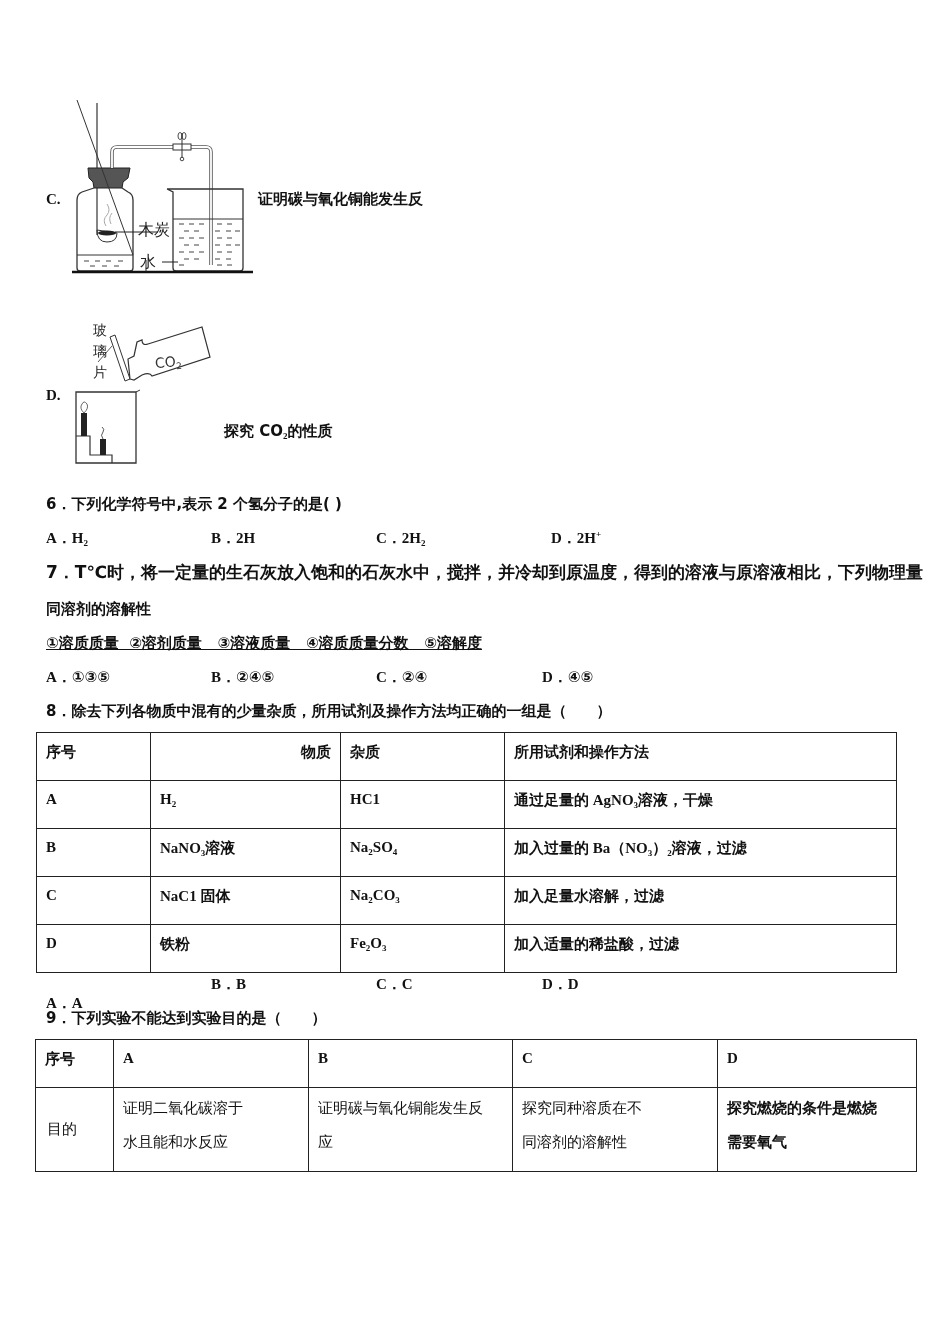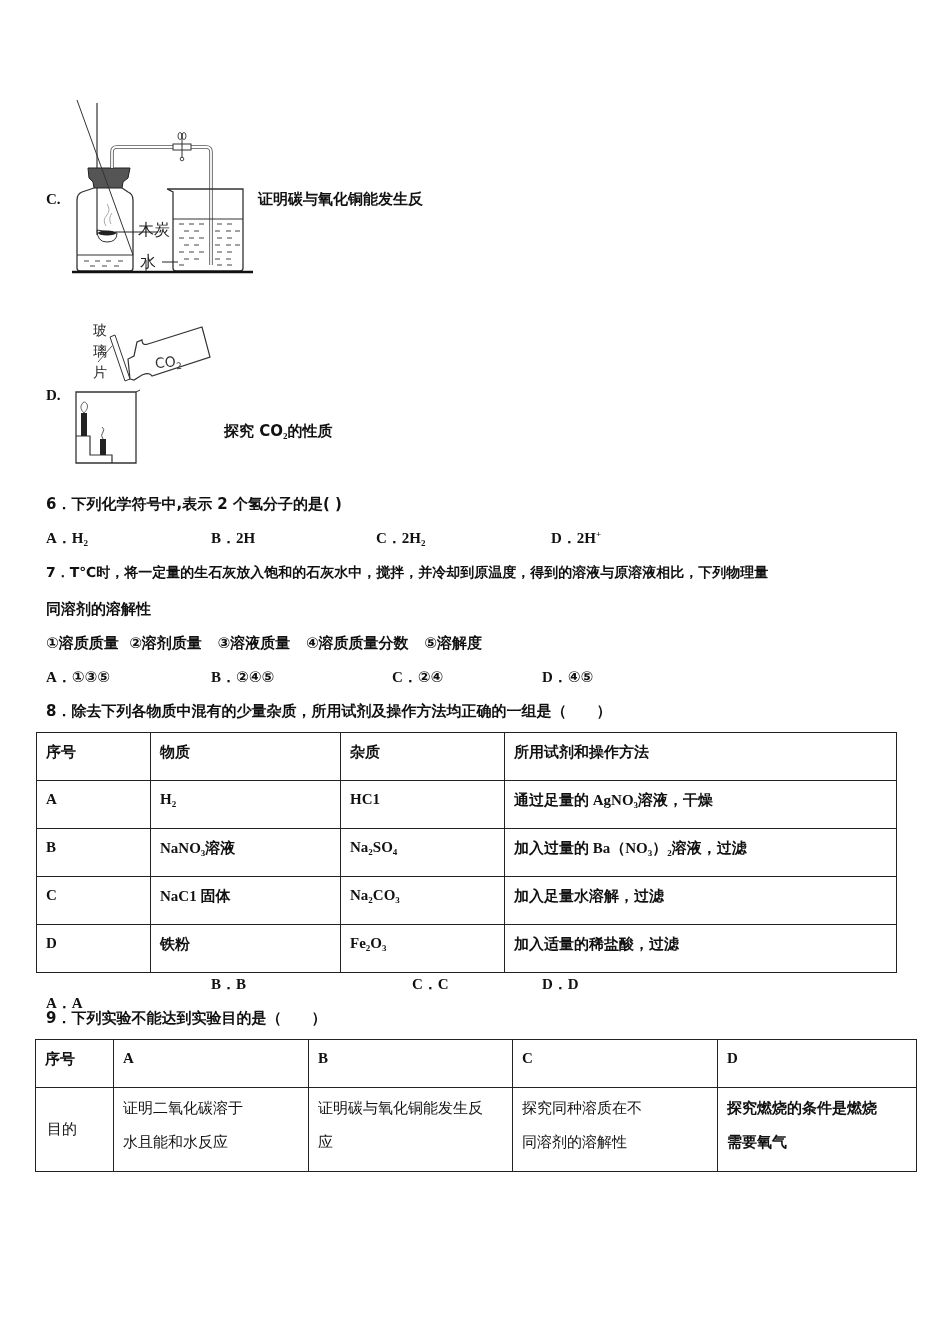--- a/index.html
+++ b/index.html
@@ -130,34 +130,34 @@
 <div class="abs sans" style="left:93px; top:364px; font-size:14px; color:#222;">片</div>
 <div class="abs sans" style="left:155px; top:354px; font-size:14px; color:#333; transform:rotate(-6deg);"><span>CO</span><sub>2</sub></div>
 <div class="abs txt" style="left:224px; top:386px;margin-top:36px;"><span class="sans">探究 CO</span><sub class="serif">2</sub><span class="sans">的性质</span></div>
 
 <div class="abs txt sans" style="left:46px; top:495px;">6．下列化学符号中,表示 2 个氢分子的是( )</div>
 <div class="abs txt serif" style="left:46px; top:529px;"><span>A．</span><span>H</span><sub>2</sub></div>
 <div class="abs txt serif" style="left:211px; top:529px;"><span>B．</span><span>2H</span></div>
 <div class="abs txt serif" style="left:376px; top:529px;"><span>C．</span><span>2H</span><sub>2</sub></div>
 <div class="abs txt serif" style="left:542px; top:529px;margin-left:9px;"><span>D．</span><span>2H</span><sup>+</sup></div>
 
-<div class="abs txt sans" style="left:46px; top:563px; font-size:14px;">7．T℃时，将一定量的生石灰放入饱和的石灰水中，搅拌，并冷却到原温度，得到的溶液与原溶液相比，下列物理量</div>
+<div class="abs txt sans" style="left:46px; top:563px; font-size:17px;">7．T℃时，将一定量的生石灰放入饱和的石灰水中，搅拌，并冷却到原温度，得到的溶液与原溶液相比，下列物理量</div>
 <div class="abs txt sans" style="left:46px; top:600px;">同溶剂的溶解性</div>
-<div class="abs txt sans" style="left:46px; top:634px; white-space:pre;">①溶质质量  ②溶剂质量   ③溶液质量   ④溶质质量分数   ⑤溶解度</div>
+<div class="abs txt sans" style="left:46px; top:634px; white-space:pre;text-decoration:underline;">①溶质质量  ②溶剂质量   ③溶液质量   ④溶质质量分数   ⑤溶解度</div>
 <div class="abs txt" style="left:46px; top:668px;"><span class="serif">A．</span><span class="sans">①③⑤</span></div>
 <div class="abs txt" style="left:211px; top:668px;"><span class="serif">B．</span><span class="sans">②④⑤</span></div>
-<div class="abs txt" style="left:392px; top:668px;"><span class="serif">C．</span><span class="sans">②④</span></div>
+<div class="abs txt" style="left:376px; top:668px;"><span class="serif">C．</span><span class="sans">②④</span></div>
 <div class="abs txt" style="left:542px; top:668px;"><span class="serif">D．</span><span class="sans">④⑤</span></div>
 
 <div class="abs txt sans" style="left:46px; top:702px;">8．除去下列各物质中混有的少量杂质，所用试剂及操作方法均正确的一组是（　　）</div>
 <table class="grid t8" style="left:36px; top:732px; width:861px;">
   <tbody>
       <tr>
     <td class="sans" style="width:114px;">序号</td>
-    <td class="sans" style="width:190px;">物质</td>
+    <td class="sans" style="width:190px;text-align:right;">物质</td>
     <td class="sans" style="width:164px;margin-top:44px;">杂质</td>
     <td class="sans">所用试剂和操作方法</td>
   </tr>
   <tr>
     <td class="serif">A</td>
     <td class="serif"><span>H</span><sub>2</sub></td>
     <td class="serif"><span>HC1</span></td>
     <td class="serif"><span>通过足量的 AgNO</span><sub>3</sub><span>溶液，干燥</span></td>
   </tr>
   <tr>
@@ -175,21 +175,21 @@
   <tr>
     <td class="serif">D</td>
     <td class="serif"><span>铁粉</span></td>
     <td class="serif"><span>Fe</span><sub>2</sub><span>O</span><sub>3</sub></td>
     <td class="serif"><span>加入适量的稀盐酸，过滤</span></td>
   </tr>
 </tbody>
   </table>
 <div class="abs txt serif" style="left:46px; top:975px;margin-top:19px;"><span>A．</span><span>A</span></div>
 <div class="abs txt serif" style="left:211px; top:975px;"><span>B．</span><span>B</span></div>
-<div class="abs txt serif" style="left:376px; top:975px;margin-left:36px;"><span>C．</span><span>C</span></div>
+<div class="abs txt serif" style="left:376px; top:975px;"><span>C．</span><span>C</span></div>
 <div class="abs txt serif" style="left:542px; top:975px;"><span>D．</span><span>D</span></div>
 
 <div class="abs txt sans" style="left:46px; top:1009px;">9．下列实验不能达到实验目的是（　　）</div>
 <table class="grid t9" style="left:35px; top:1039px; width:882px;">
   <tbody>
       <tr style="height:48px;">
     <td class="sans bold" style="width:78px; padding-top:10px;">序号</td>
     <td class="serif bold" style="width:195px; padding-top:10px;">A</td>
     <td class="serif bold" style="width:204px; padding-top:10px;">B</td>
     <td class="serif bold" style="width:205px; padding-top:10px;">C</td>

